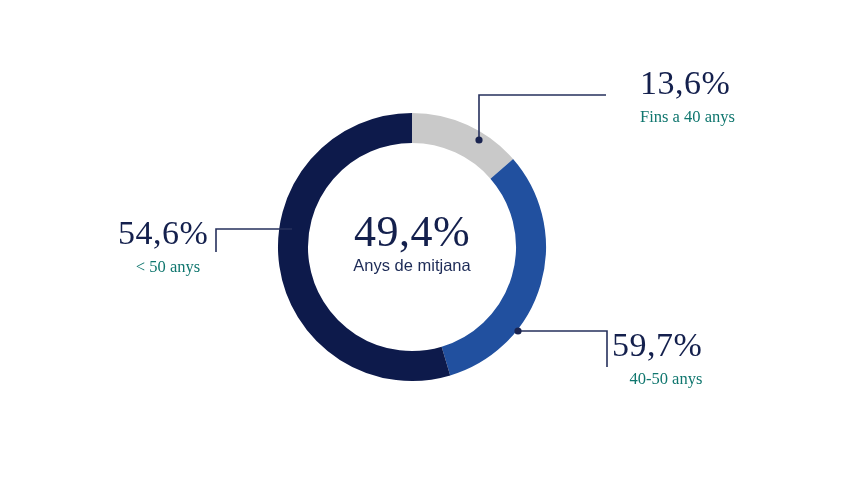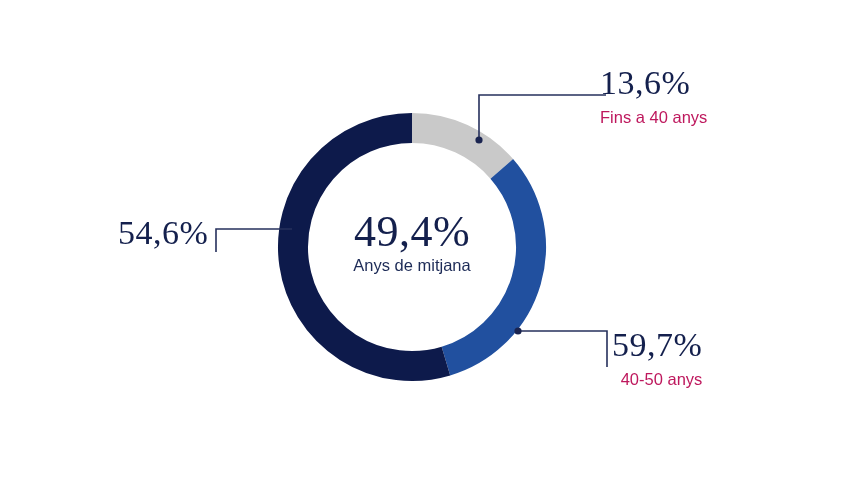--- a/index.html
+++ b/index.html
@@ -33,30 +33,30 @@
   }
   .label-pct {
     font-family: "Liberation Serif", serif;
     font-size: 34px;
     line-height: 38px;
     color: #14204d;
     letter-spacing: 0.5px;
     white-space: nowrap;
   }
   .label-name {
-    font-family: Liberation Sans, sans-serif;
+    font-family: Liberation Serif, serif;
     font-size: 16.5px;
     line-height: 22px;
-    color: #be185d;
+    color: #0f766e;
     white-space: nowrap;
     margin-top: 2px;
   }
   
   #label-fins-40 {
-    left: 600px;
+    left: 640px;
     top: 64px;
   }
   #label-fins-40 .label-name { margin-top: 4px; }
 
   
   #label-40-50 {
     left: 612px;
     top: 326px;
   }
   #label-40-50 .label-name { margin-top: 4px; text-align: right; }
@@ -135,15 +135,16 @@
     <div class="label-name">Fins a 40 anys</div>
   </div>
 
   <div class="label-block" id="label-40-50">
     <div class="label-pct">59,7%</div>
     <div class="label-name">40-50 anys</div>
   </div>
 
   <div class="label-block" id="label-menys-50">
     <div class="label-pct">54,6%</div>
+    <div class="label-name">&lt; 50 anys</div>
   </div>
 
 </div>
 
 </body></html>

